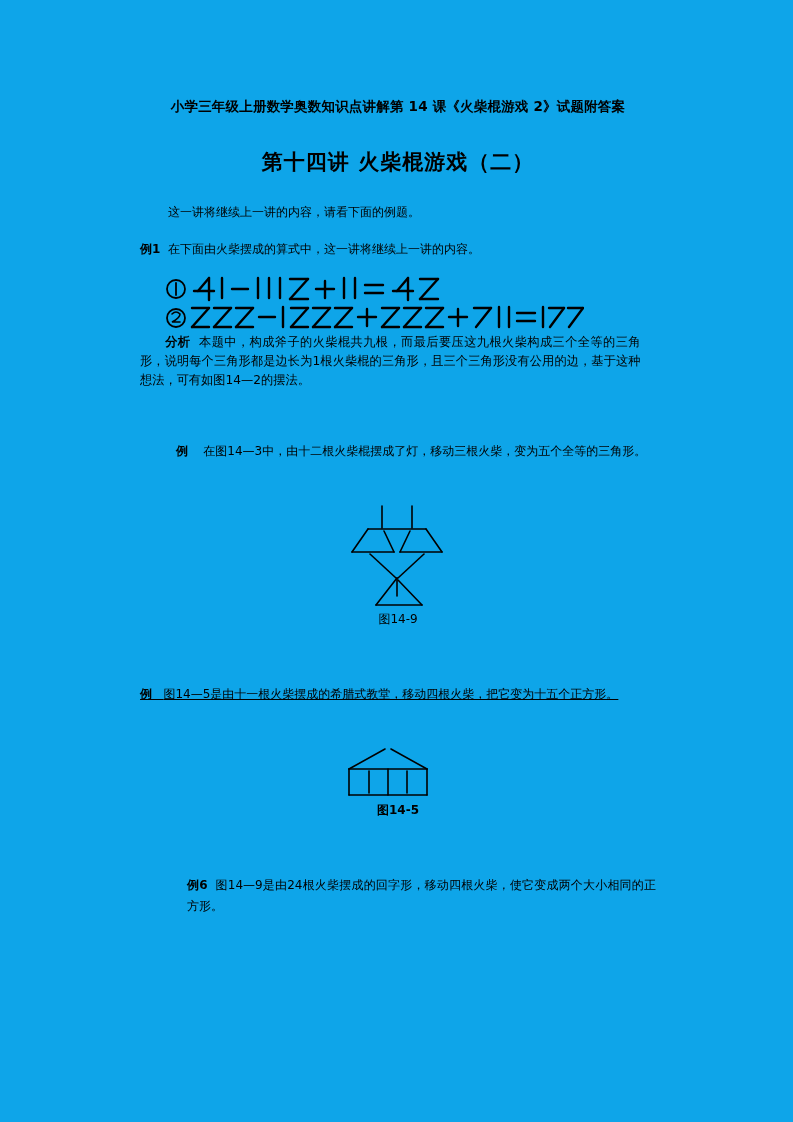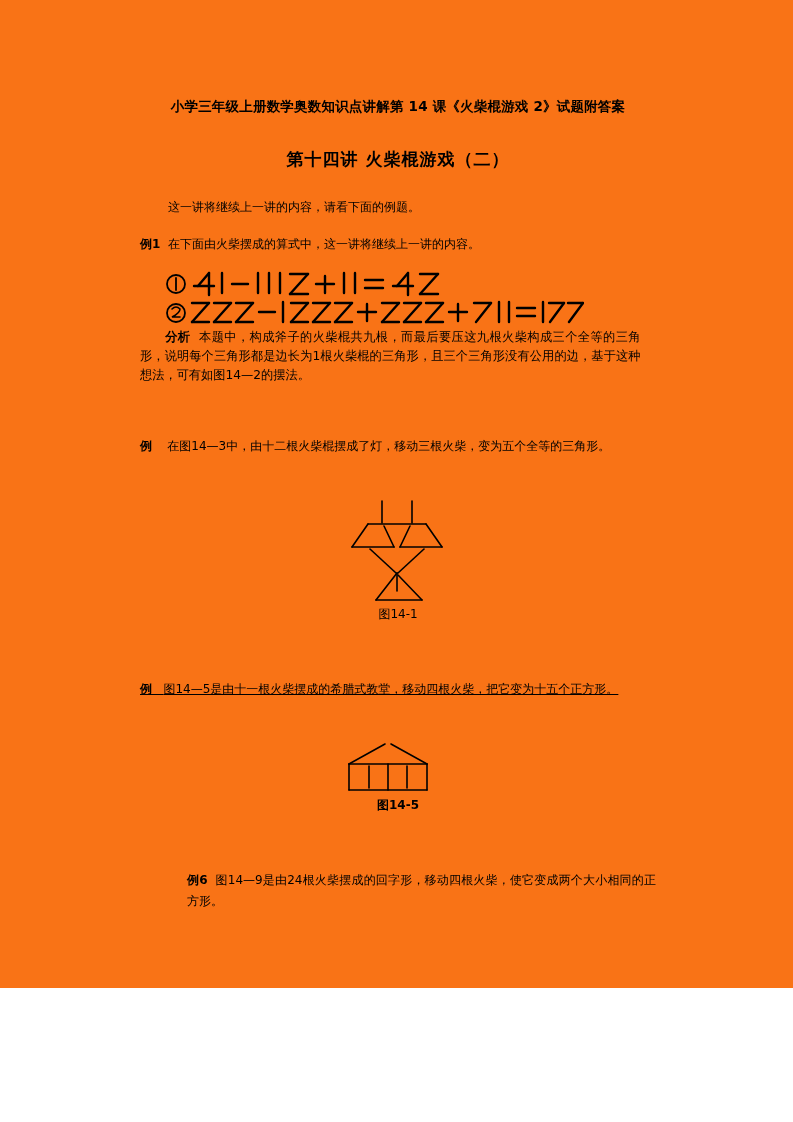--- a/index.html
+++ b/index.html
@@ -13,22 +13,22 @@
     position: relative;
     font-family: "Liberation Serif", "DejaVu Serif", serif;
     color: #000000;
     overflow: hidden;
   }
 
   .page {
     position: absolute;
     left: 0; top: 0;
     width: 793px;
-    height: 988px;
-    background: #f97316;
+    height: 1122px;
+    background: #0ea5e9;
   }
 
   .content {
     position: absolute;
     left: 140px;
     top: 0;
     width: 516px;
   }
 
   
@@ -39,21 +39,21 @@
     font-size: 13.5px;
     letter-spacing: 0.2px;
     margin-top: 98px;
     white-space: nowrap;
   }
 
   .lecture-title {
     text-align: center;
     font-family: "DejaVu Sans", sans-serif;
     font-weight: bold;
-    font-size: 17px;
+    font-size: 21px;
     letter-spacing: 1px;
     margin-top: 32px;
   }
 
   
   .para {
     font-family: "DejaVu Sans", sans-serif;
     font-size: 12px;
     line-height: 21px;
     text-align: justify;
@@ -218,21 +218,21 @@
         </g>
       </svg>
     </div>
 
 
     <p class="analysis gap-sm">
       <span class="lbl">分析</span>&nbsp;
       <span>本题中，构成斧子的火柴棍共九根，而最后要压这九根火柴构成三个全等的三角形，说明每个三角形都是边长为1根火柴棍的三角形，且三个三角形没有公用的边，基于这种想法，可有如图14—2的摆法。</span>
     </p>
 
-    <p class="para" style="margin-top:52px;">
+    <p class="para" style="margin-top:52px;margin-left:36px;">
       <span class="lbl">例</span>&nbsp;&nbsp;&nbsp;
       <span>在图14—3中，由十二根火柴棍摆成了灯，移动三根火柴，变为五个全等的三角形。</span>
     </p>
 
     <div class="figure" style="margin-top:42px;">
       <svg class="fig-svg" width="120" height="106" viewBox="0 0 120 106">
         <g stroke="#000" stroke-width="1.6" fill="none" stroke-linecap="round">
 
           <line x1="44" y1="2" x2="44" y2="24"></line>
           <line x1="74" y1="2" x2="74" y2="24"></line>
@@ -250,21 +250,21 @@
           <line x1="32" y1="50" x2="58" y2="74"></line>
           <line x1="86" y1="50" x2="60" y2="74"></line>
 
           <line x1="59" y1="74" x2="59" y2="92"></line>
 
           <line x1="59" y1="74" x2="38" y2="101"></line>
           <line x1="38" y1="101" x2="84" y2="101"></line>
           <line x1="84" y1="101" x2="60" y2="76"></line>
         </g>
       </svg>
-      <div class="fig-caption">图14-1</div>
+      <div class="fig-caption">图14-9</div>
     </div>
 
     <p class="para" style="margin-top:56px;text-decoration:underline;">
       <span class="lbl">例</span>&nbsp;&nbsp;
       <span>图14—5是由十一根火柴摆成的希腊式教堂，移动四根火柴，把它变为十五个正方形。</span>
     </p>
 
     <div class="figure" style="margin-top:42px;font-weight:bold;">
       <svg class="fig-svg" width="118" height="54" viewBox="0 0 118 54">
         <g stroke="#000" stroke-width="1.6" fill="none" stroke-linecap="round">

